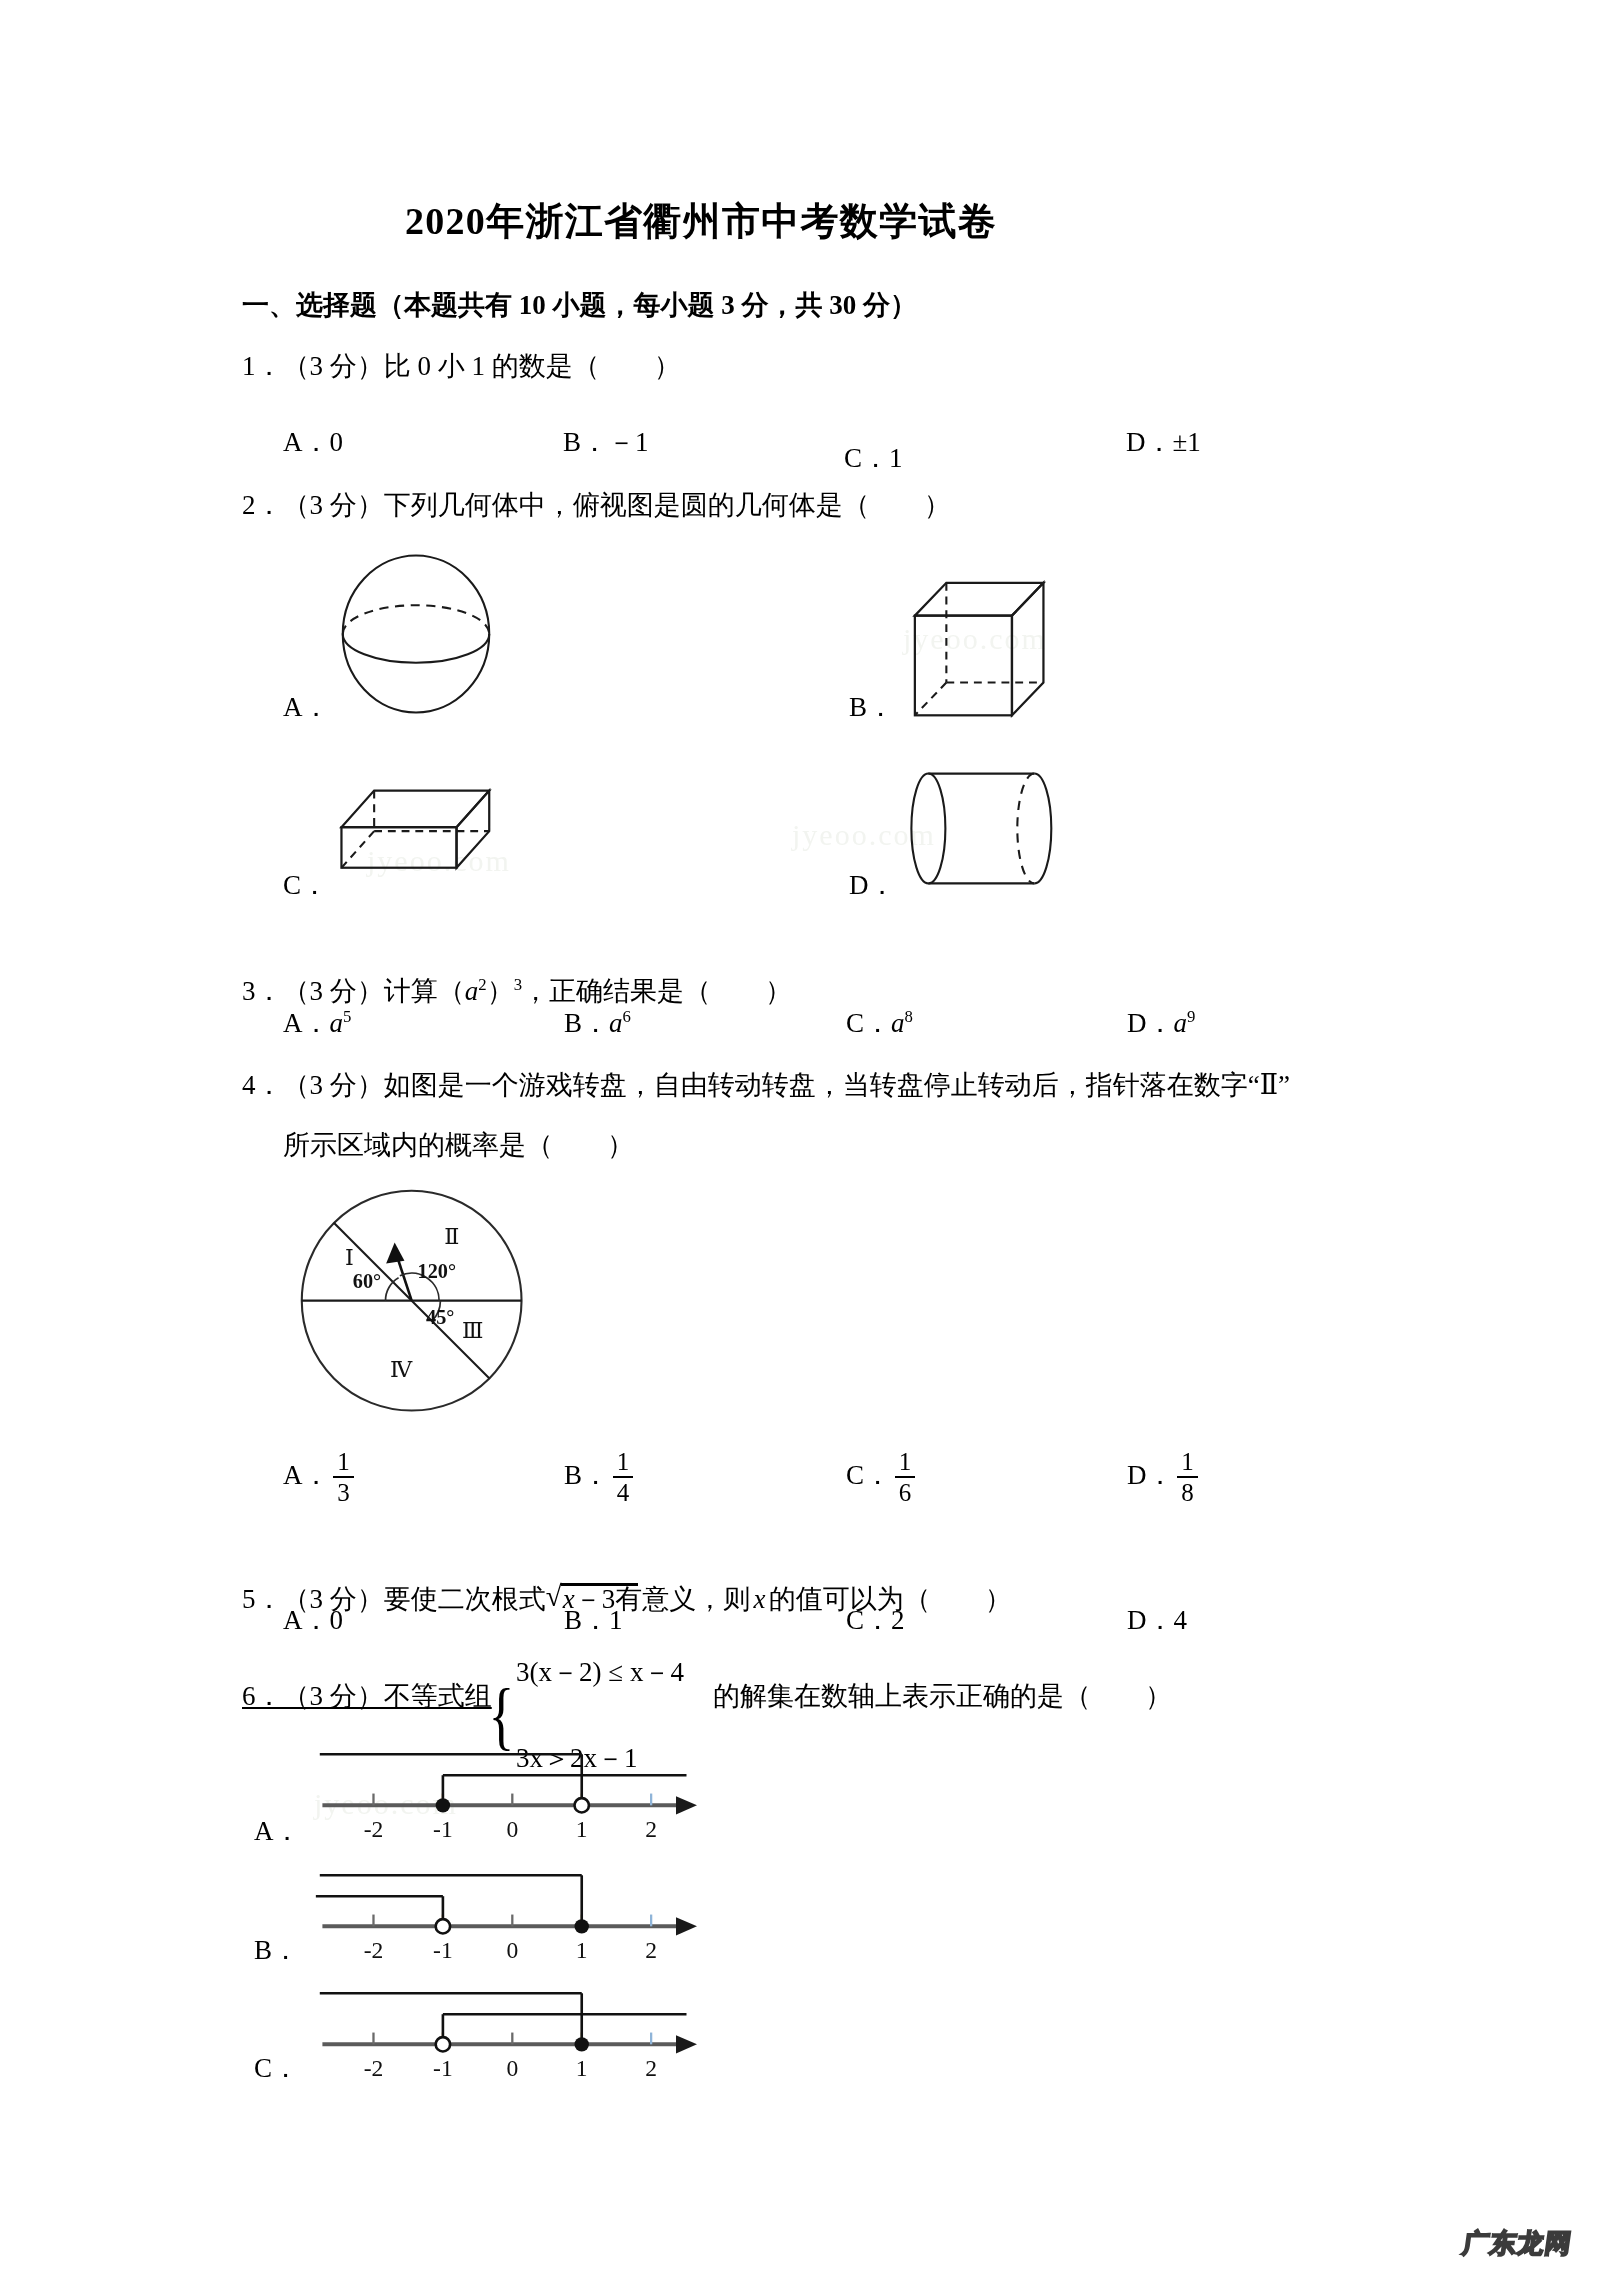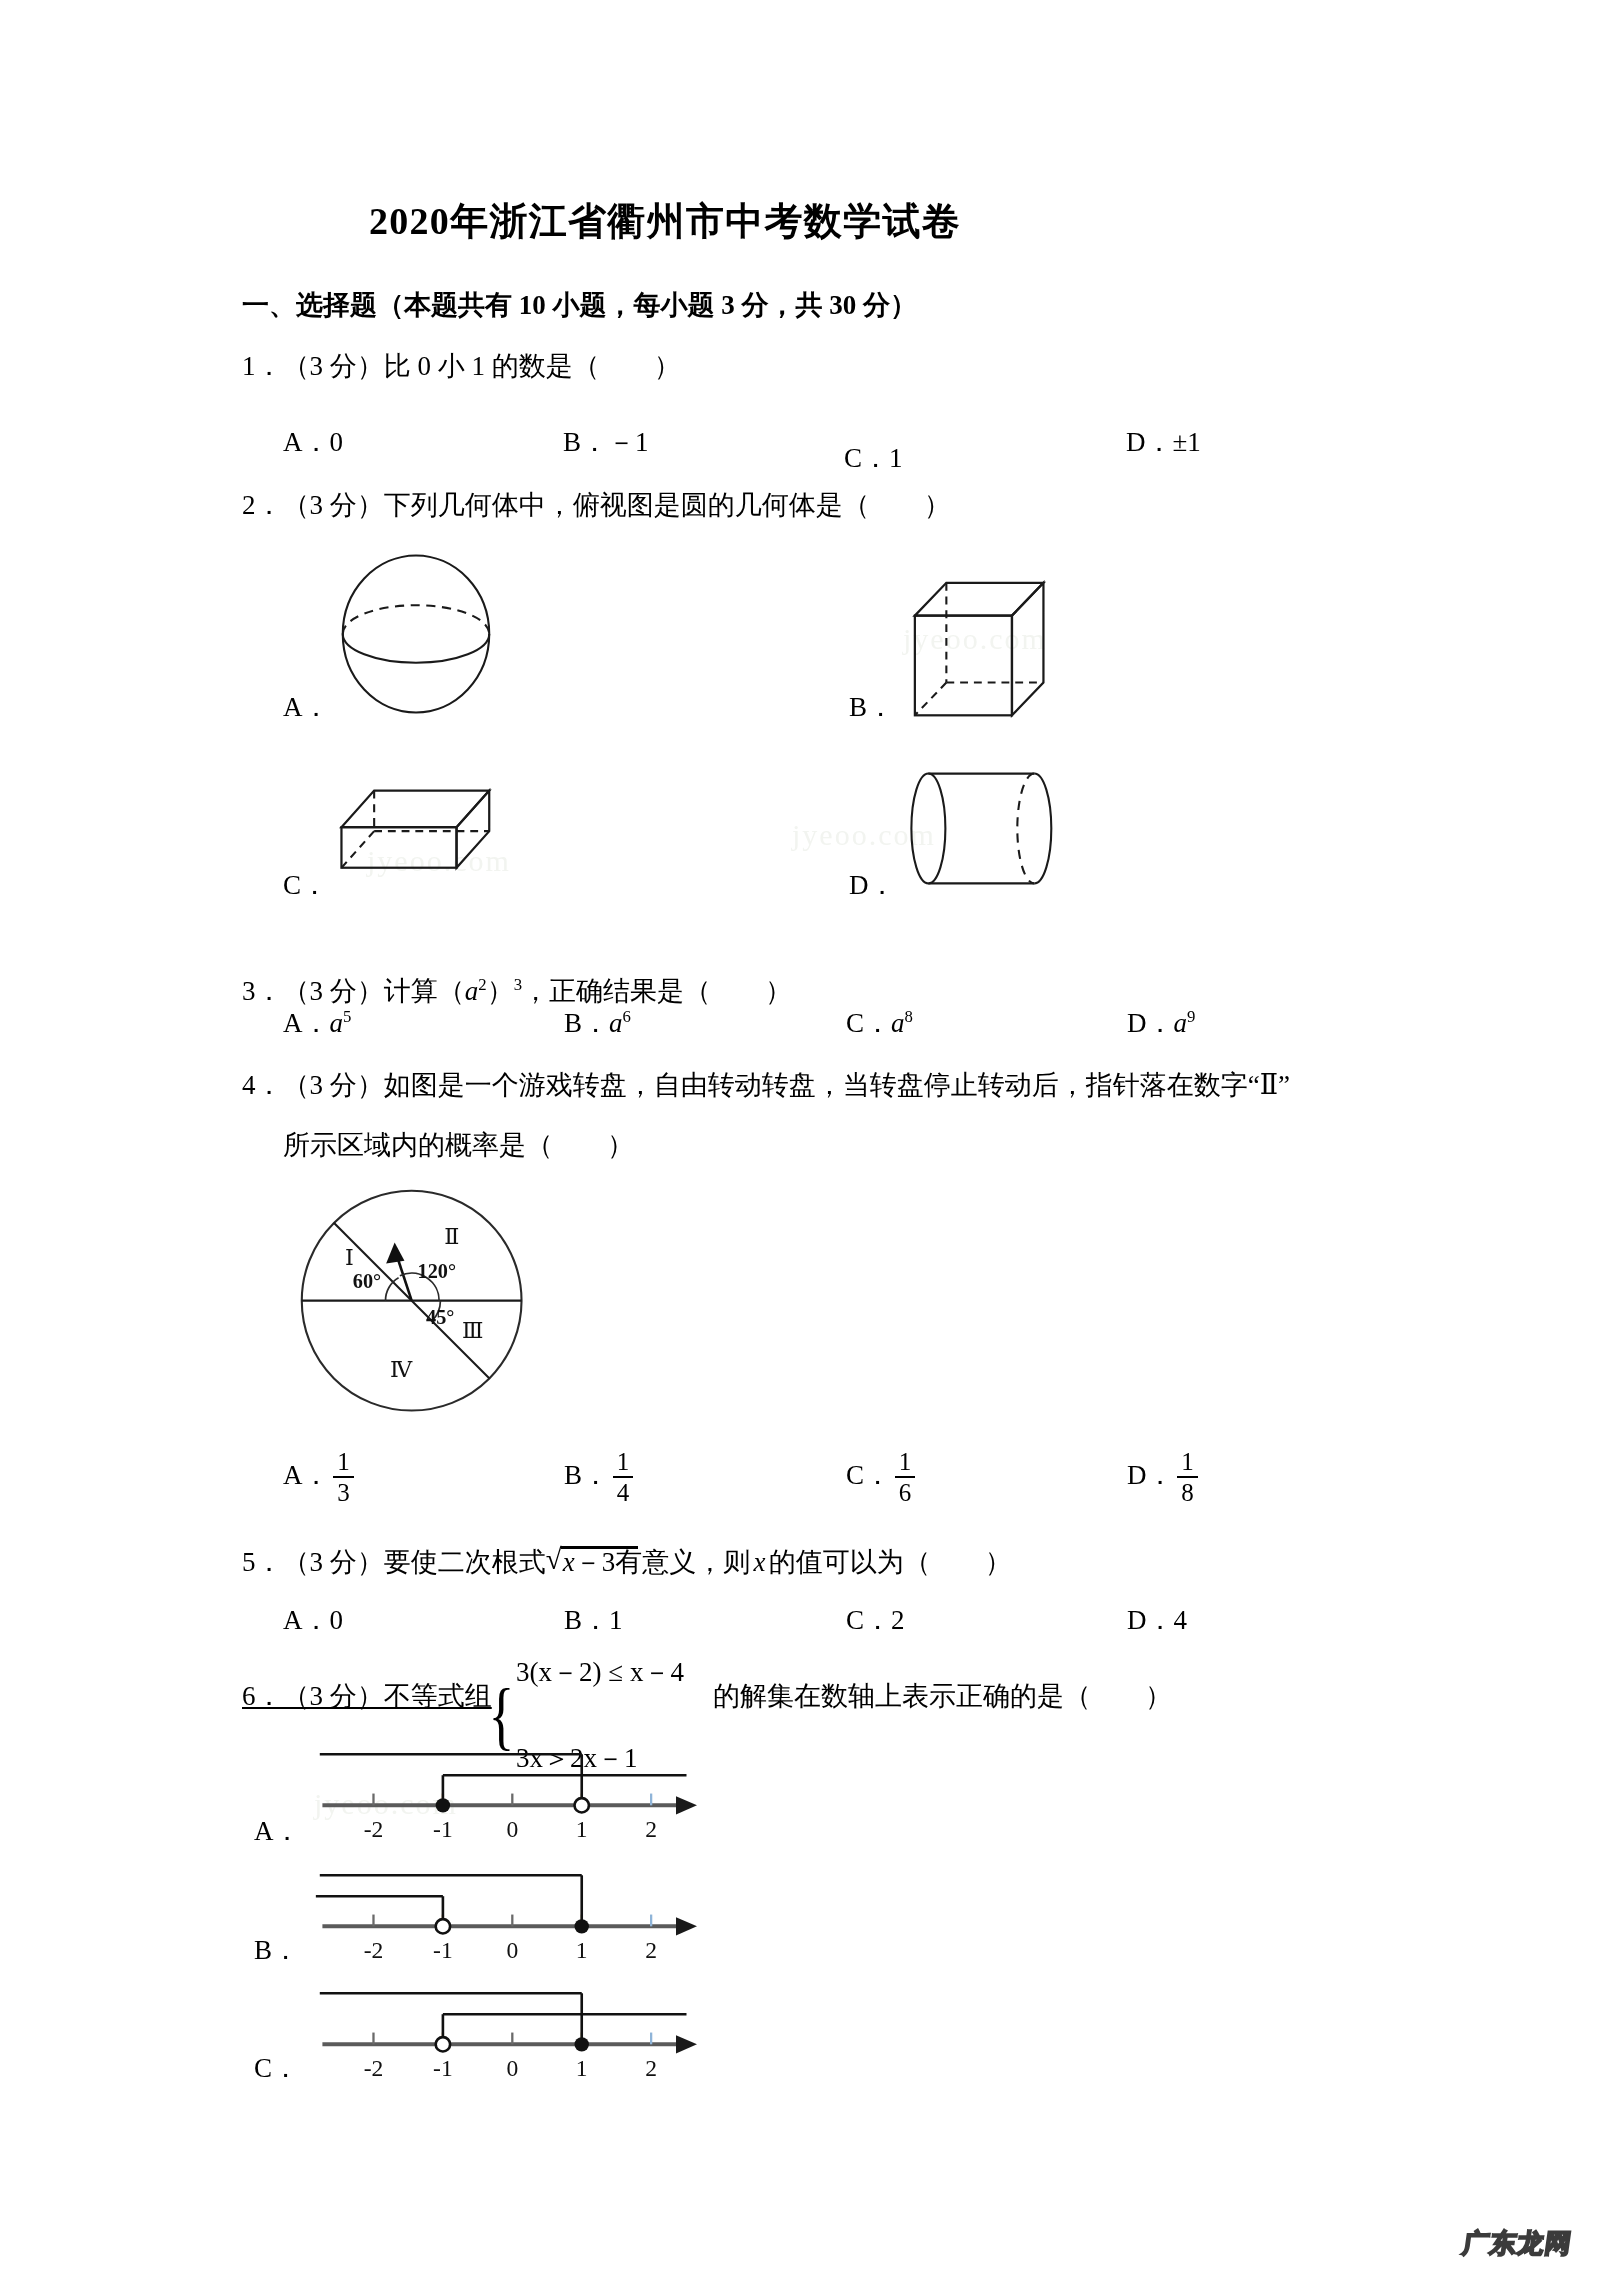--- a/index.html
+++ b/index.html
@@ -25,20 +25,21 @@
   
   .doc-title {
     position: absolute;
     left: 0; top: 196px;
     width: 1330px;
     text-align: center;
     font-size: 38px;
     font-weight: bold;
     letter-spacing: 1.3px;
     font-family: "Liberation Serif", "DejaVu Serif", serif;
+    padding-left: 36px;
   }
 
   
   .section-head {
     position: absolute;
     left: 242px; top: 287px;
     font-size: 27px;
     font-weight: bold;
     letter-spacing: 0px;
   }
@@ -295,21 +296,21 @@
   <div class="opt" style="left:564px; top:1450px;">
     <span>B．</span><span class="frac"><span class="num">1</span><span class="bar"></span><span class="den">4</span></span>
   </div>
   <div class="opt" style="left:846px; top:1450px;">
     <span>C．</span><span class="frac"><span class="num">1</span><span class="bar"></span><span class="den">6</span></span>
   </div>
   <div class="opt" style="left:1127px; top:1450px;">
     <span>D．</span><span class="frac"><span class="num">1</span><span class="bar"></span><span class="den">8</span></span>
   </div>
 
-  <div class="qstem" style="left:242px; top:1546px;">
+  <div class="qstem" style="left:242px; top:1583px;">
     <span>5．（3 分）要使二次根式</span><span class="radical"><span class="rsign">√</span><span class="vinc" style="width:77px;"></span><span class="mv">x</span><span>－3</span></span><span>有意义，则</span><span class="mv" style="padding:0 3.3px;">x</span><span>的值可以为（　　）</span>
   </div>
   <div class="opt" style="left:283px; top:1602px;">
     <span>A．</span><span>0</span>
   </div>
   <div class="opt" style="left:564px; top:1602px;">
     <span>B．</span><span>1</span>
   </div>
   <div class="opt" style="left:846px; top:1602px;">
     <span>C．</span><span>2</span>

